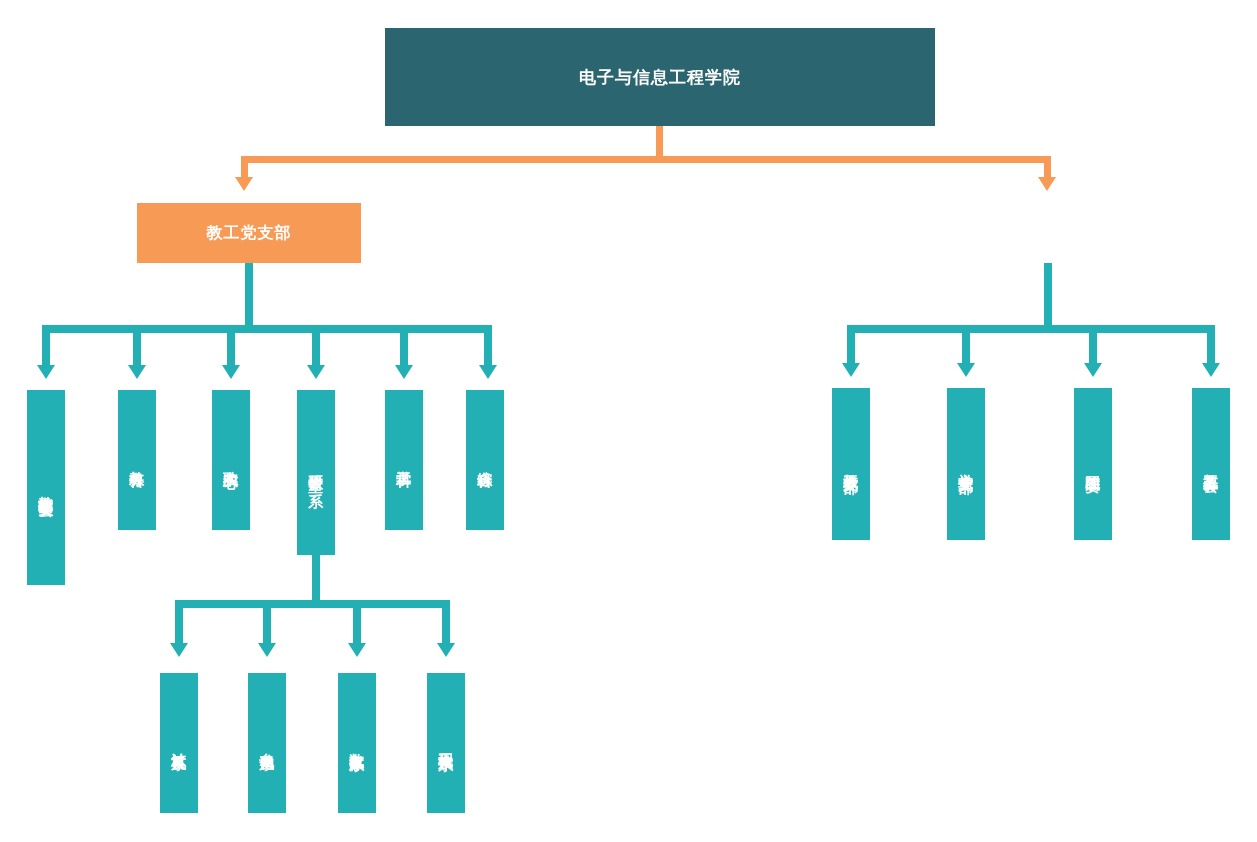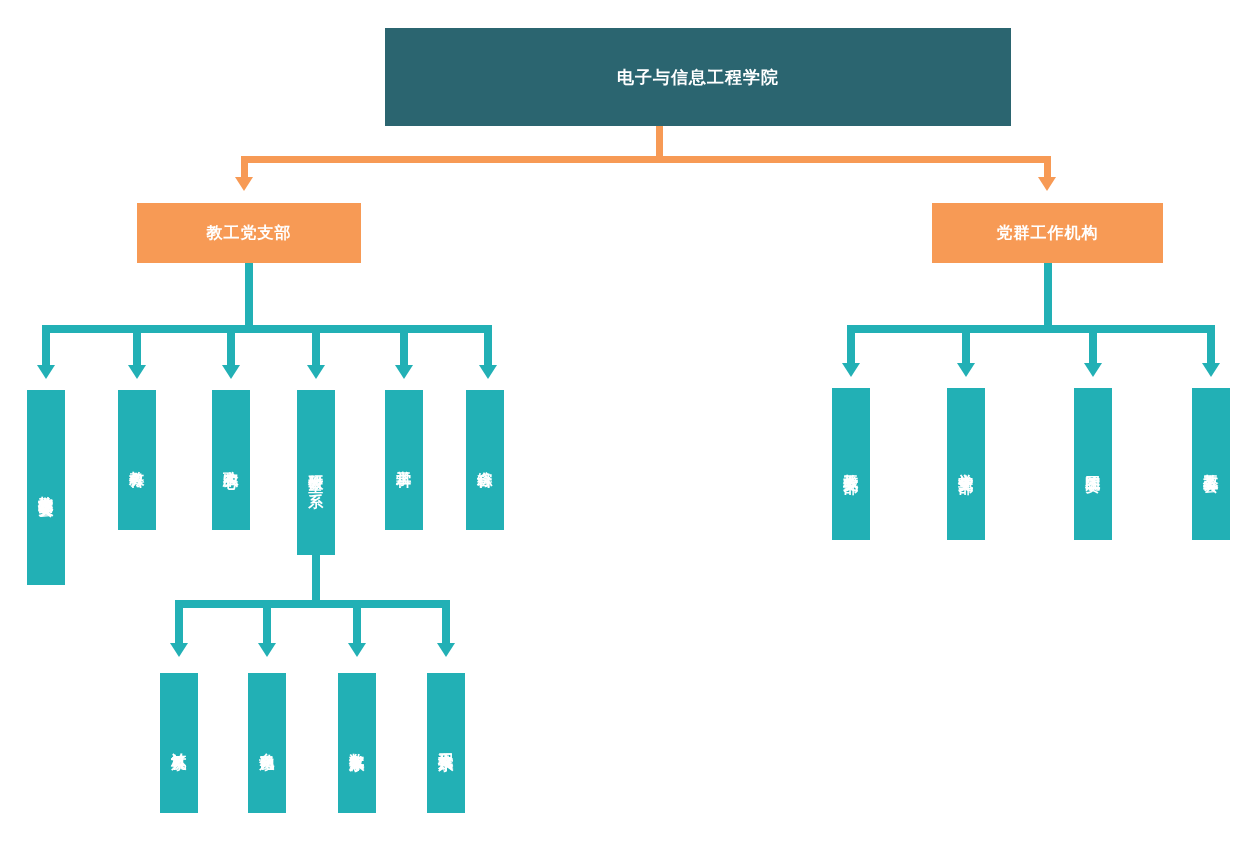--- a/index.html
+++ b/index.html
@@ -24,21 +24,21 @@
   .conn.orange{background:#f79a55;}
   .arrow{position:absolute;width:0;height:0;border-left:9px solid transparent;
          border-right:9px solid transparent;border-top:14px solid #22b0b5;}
   .arrow.orange{border-top-color:#f79a55;}
 </style>
 </head>
 <body>
 
 <div id="canvas">
 
-  <div class="node root" style="left:385px;top:28px;width:626px;height:98px;font-family:Liberation Serif, serif;">
+  <div class="node root" style="left:385px;top:28px;width:550px;height:98px;font-family:Liberation Serif, serif;">
     <span>电子与信息工程学院</span>
   </div>
 
   <div class="conn orange" style="left:656px;top:126px;width:7px;height:33px;"></div>
   <div class="conn orange" style="left:241px;top:156px;width:810px;height:7px;"></div>
   <div class="conn orange" style="left:241px;top:156px;width:7px;height:23px;"></div>
   <div class="arrow orange" style="left:235px;top:177px;"></div>
   <div class="conn orange" style="left:1044px;top:156px;width:7px;height:23px;"></div>
   <div class="arrow orange" style="left:1038px;top:177px;"></div>
 
@@ -115,23 +115,20 @@
   </div>
 
   <div class="node leaf" style="left:338px;top:673px;width:38px;height:140px;">
     <span>数字媒体系</span>
   </div>
 
   <div class="node leaf" style="left:427px;top:673px;width:38px;height:140px;">
     <span>工程技术系</span>
   </div>
 
-  <div class="node lvl2" style="left:932px;top:203px;width:231px;height:60px;">
-    <span>党群工作机构</span>
-  </div>
 
   <div class="conn" style="left:1044px;top:263px;width:8px;height:65px;"></div>
   <div class="conn" style="left:847px;top:325px;width:365px;height:8px;"></div>
 
   <div class="conn" style="left:847px;top:325px;width:8px;height:40px;"></div>
   <div class="arrow" style="left:842px;top:363px;"></div>
 
   <div class="conn" style="left:962px;top:325px;width:8px;height:40px;"></div>
   <div class="arrow" style="left:957px;top:363px;"></div>
 

